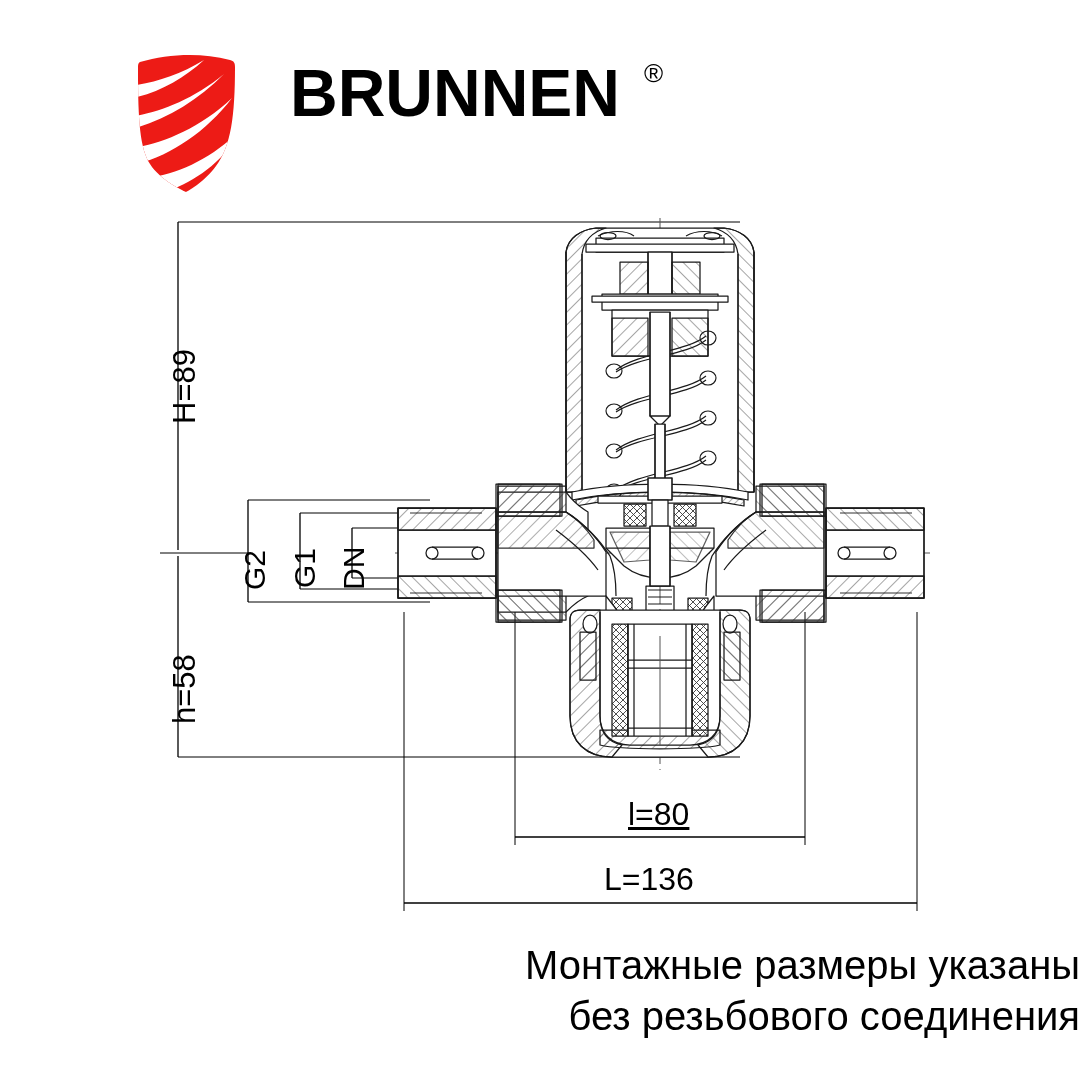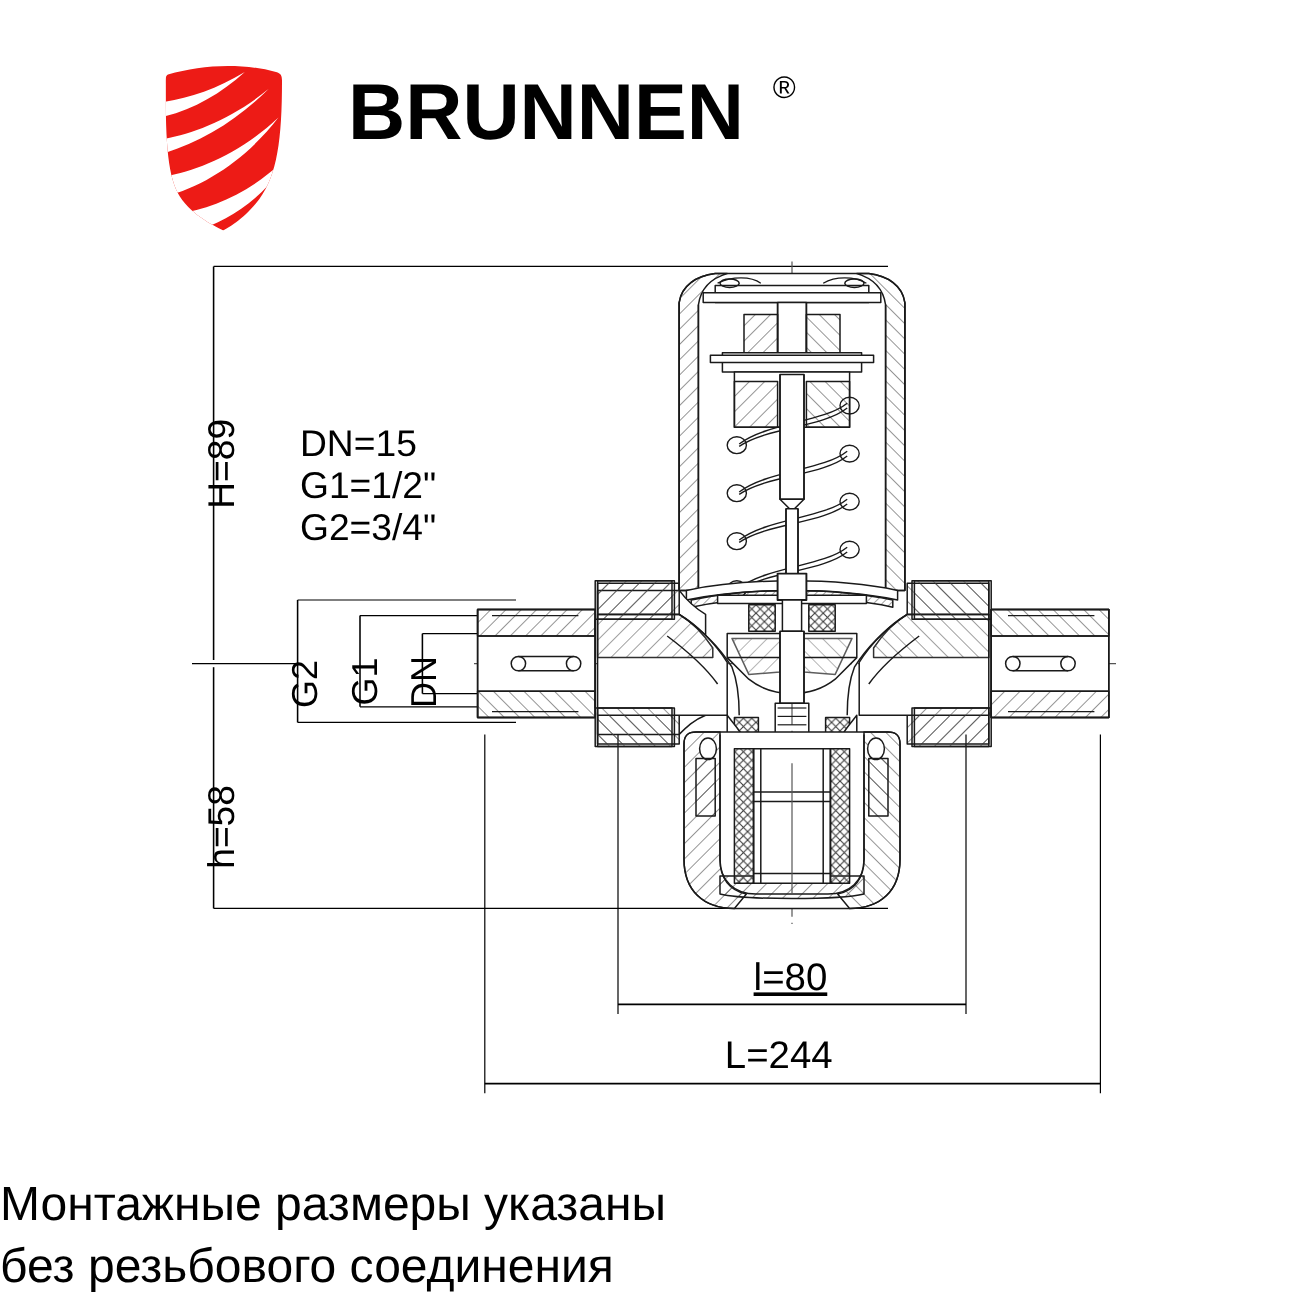--- a/index.html
+++ b/index.html
@@ -135,26 +135,25 @@
     font-size: 32px;
     line-height: 34px;
   }
 
   
   #caption {
     position: absolute;
     left: 0;
     top: 940px;
     width: 1080px;
-    text-align: left;
+    text-align: right;
     font-size: 40px;
     line-height: 51px;
     font-family: "Liberation Sans", sans-serif;
     color: #000;
-    margin-top: 39px;
   }
   #caption div { white-space: nowrap; }
 </style>
 </head>
 <body>
 
 <div id="page">
 
   <div id="logo-block">
     <svg id="logo-shield" viewBox="0 0 110 138">
@@ -462,27 +461,22 @@
 
     </g>
   </svg>
 
   <div class="dim-text rot90" id="label-H">H=89</div>
   <div class="dim-text rot90" id="label-h">h=58</div>
   <div class="dim-text rot90" id="label-G2">G2</div>
   <div class="dim-text rot90" id="label-G1">G1</div>
   <div class="dim-text rot90" id="label-DN">DN</div>
 
-  <div id="spec-block">
-    <div>DN=15</div>
-    <div>G1=1/2"</div>
-    <div>G2=3/4"</div>
-  </div>
 
   <div id="label-l">l=80</div>
-  <div id="label-L">L=244</div>
+  <div id="label-L">L=136</div>
 
   <div id="caption">
     <div>Монтажные размеры указаны</div>
     <div>без резьбового соединения</div>
   </div>
 
 </div>
 
 </body></html>

